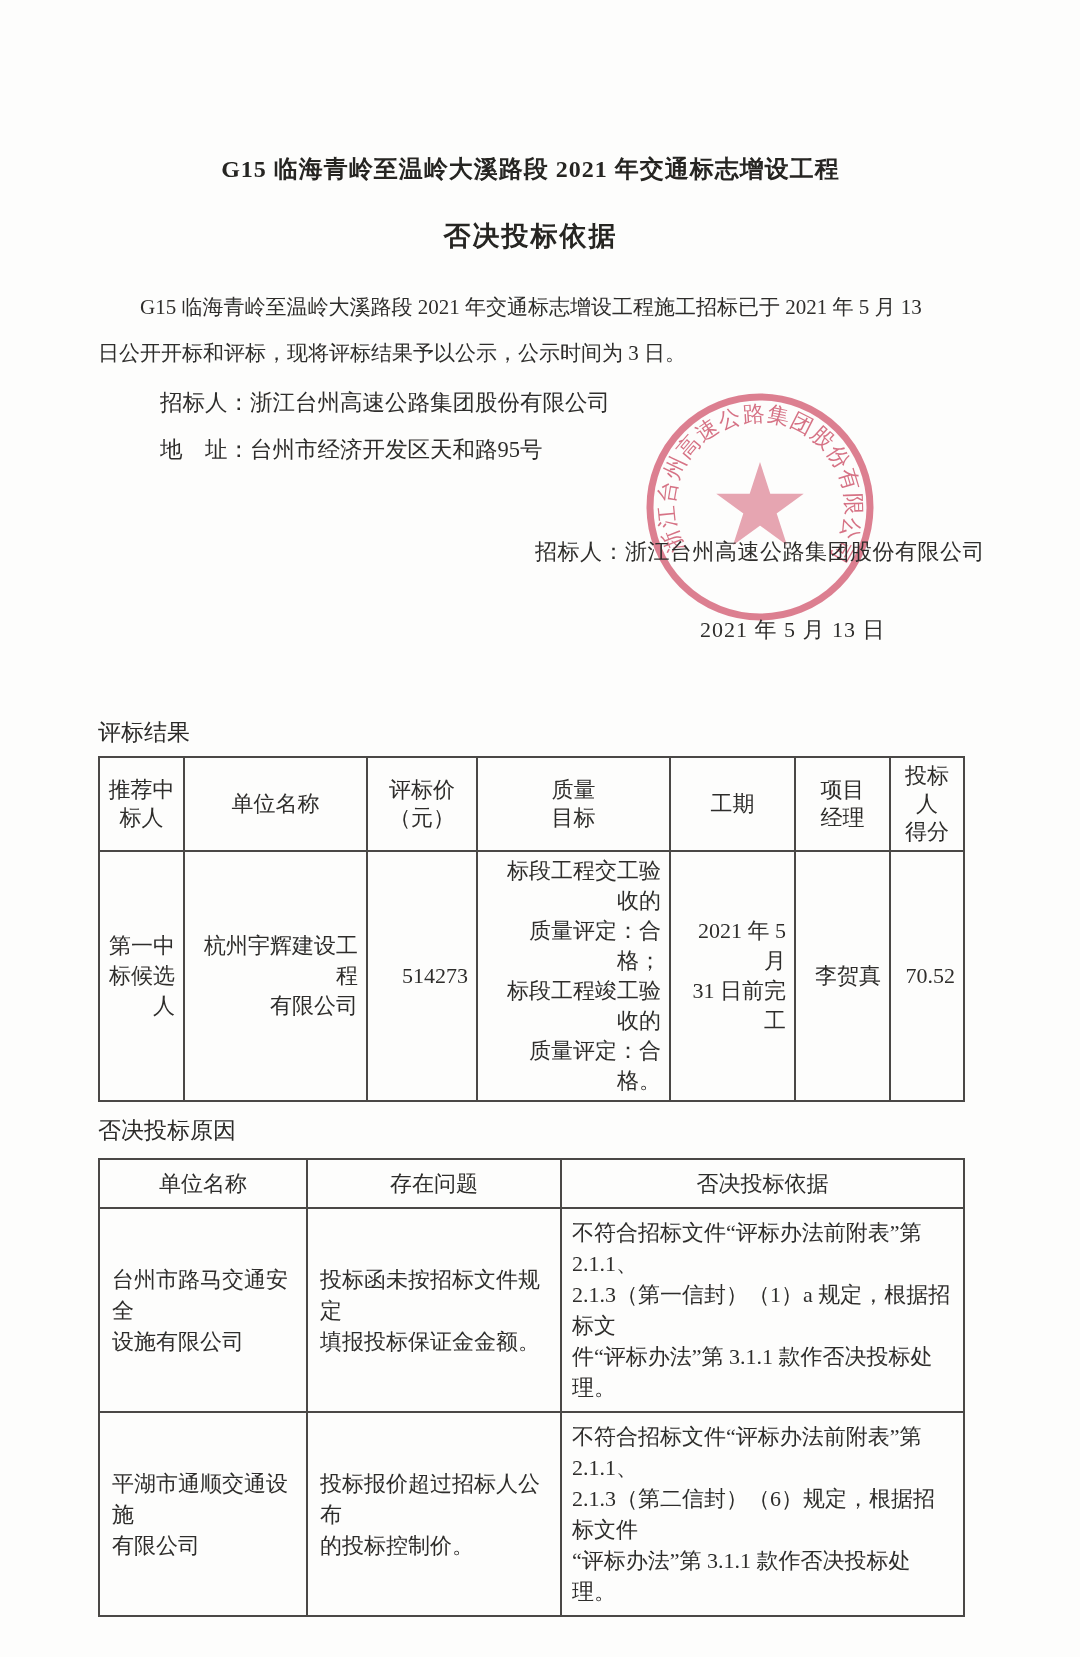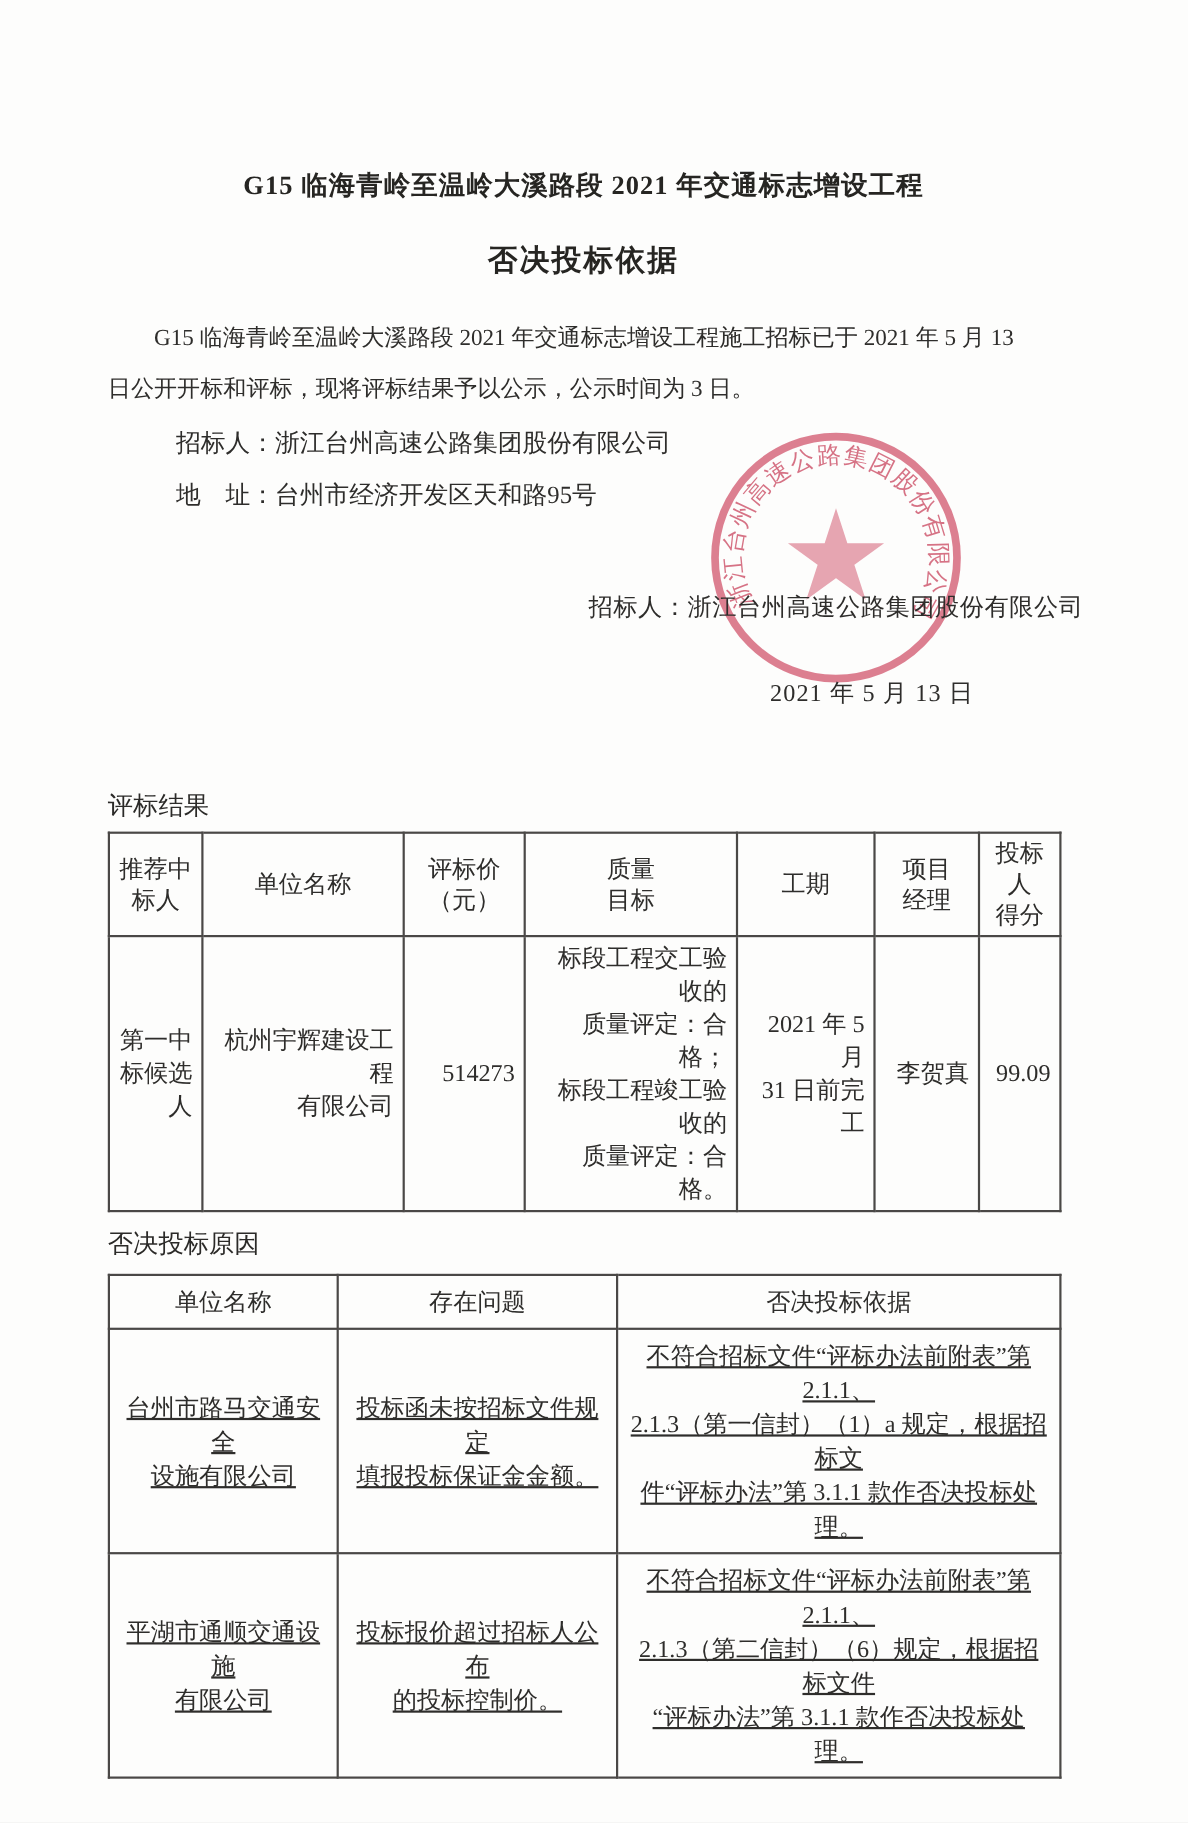--- a/index.html
+++ b/index.html
@@ -57,21 +57,21 @@
   }
   th,td{
     border:2px solid #4a4846;
     font-weight:normal;padding:4px 8px;
     vertical-align:middle;
   }
   th{text-align:center;line-height:28px;}
   .t1 th{height:52px;}
   .t1 td{height:150px;text-align:right;line-height:30px;}
   .t2 th{height:39px;}
-  .t2 td{height:120px;text-align:center;line-height:31px;padding:8px 12px;text-decoration:underline;}
+  .t2 td{height:120px;text-align:left;line-height:31px;padding:8px 12px;}
   .t2 td.c3{padding:8px 10px;}
   .pre{white-space:pre-line;}
 </style>
 </head>
 <body>
 
 <div class="page">
   <div class="content">
 
     <h1 class="doc-title">G15 临海青岭至温岭大溪路段 2021 年交通标志增设工程</h1>
@@ -134,21 +134,21 @@
           <td class="pre">杭州宇辉建设工程
 有限公司</td>
           <td>514273</td>
           <td class="pre">标段工程交工验收的
 质量评定：合格；
 标段工程竣工验收的
 质量评定：合格。</td>
           <td class="pre">2021 年 5 月
 31 日前完工</td>
           <td>李贺真</td>
-          <td>99.09</td>
+          <td>70.52</td>
         </tr>
       </tbody>
     </table>
 
     <div class="table-caption second">否决投标原因</div>
 
     <table class="t2">
       <colgroup>
         <col style="width:208px">
           <col style="width:254px">

